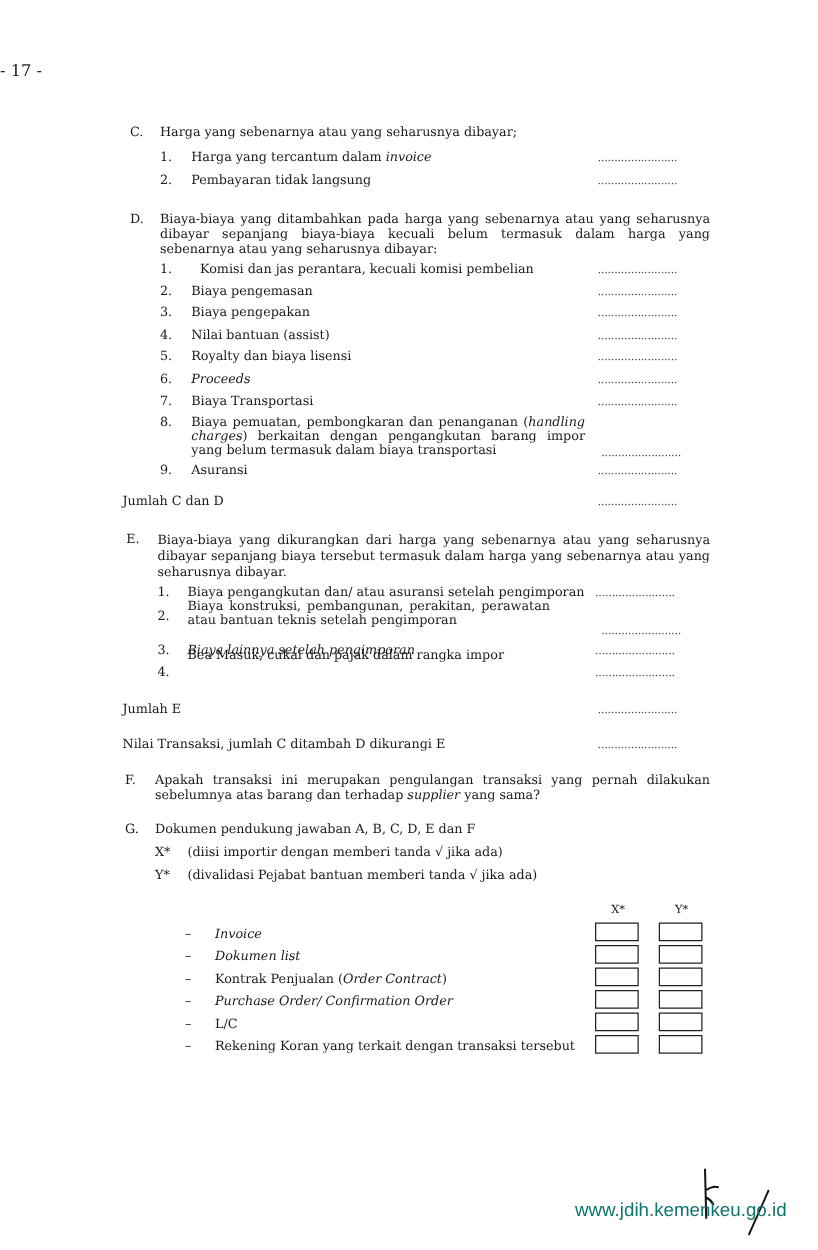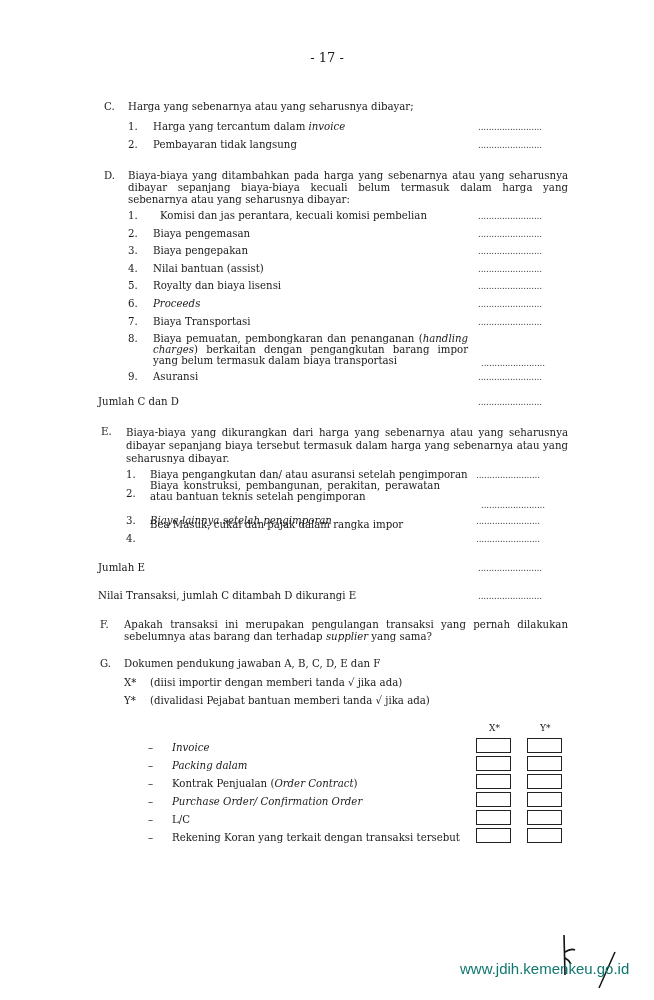--- a/index.html
+++ b/index.html
@@ -2,21 +2,21 @@
 <html><head>
 <meta charset="utf-8">
 <style>
   html, body { margin:0; padding:0; background:#ffffff; }
   body { width:654px; height:1000px; position:relative; overflow:hidden;
          font-family:"DejaVu Serif","Liberation Serif",serif; color:#1a1a1a; }
   .abs { position:absolute; }
   .t { font-size:10.2px; line-height:12px; white-space:nowrap; }
   .wrap { white-space:normal; text-align:justify; }
   .dots { position:absolute; font-size:9px; letter-spacing:-0.2px; color:#444; white-space:nowrap; }
-  .pagenum { font-size:13px; left:0; width:654px; text-align:center; top:52px; }
+  .pagenum { font-size:13px; left:0; width:654px; text-align:left; top:52px; }
   .box { position:absolute; width:35px; height:15px; border:1.4px solid #222; box-sizing:border-box; }
   .footer-link { position:absolute; left:460px; top:960px; font-family:"Liberation Sans",sans-serif; font-size:15px; color:#0f766e; }
   i { font-style:italic; }
 </style>
 </head>
 <body>
 
 <div class="abs t pagenum">- 17 -</div>
 
 <div class="abs t" style="left:104px;top:101px">C.</div>
@@ -98,21 +98,21 @@
 
 <div class="abs t" style="left:489px;top:722px;font-size:9px">X*</div>
 <div class="abs t" style="left:540px;top:722px;font-size:9px">Y*</div>
 
 <div id="g-docs">
     <div class="abs t" style="left:148px;top:742px">–</div>
     <div class="abs t" style="left:172px;top:742px"><i>Invoice</i></div>
     <div class="box" style="left:476px;top:738px"></div>
     <div class="box" style="left:527px;top:738px"></div>
     <div class="abs t" style="left:148px;top:760px">–</div>
-    <div class="abs t" style="left:172px;top:760px"><i>Packing dalam</i></div>
+    <div class="abs t" style="left:172px;top:760px"><i>Dokumen list</i></div>
     <div class="box" style="left:476px;top:756px"></div>
     <div class="box" style="left:527px;top:756px"></div>
     <div class="abs t" style="left:148px;top:778px">–</div>
     <div class="abs t" style="left:172px;top:778px"><span>Kontrak Penjualan (</span><i>Order Contract</i><span>)</span></div>
     <div class="box" style="left:476px;top:774px"></div>
     <div class="box" style="left:527px;top:774px"></div>
     <div class="abs t" style="left:148px;top:796px">–</div>
     <div class="abs t" style="left:172px;top:796px"><i>Purchase Order/ Confirmation Order</i></div>
     <div class="box" style="left:476px;top:792px"></div>
     <div class="box" style="left:527px;top:792px"></div>

